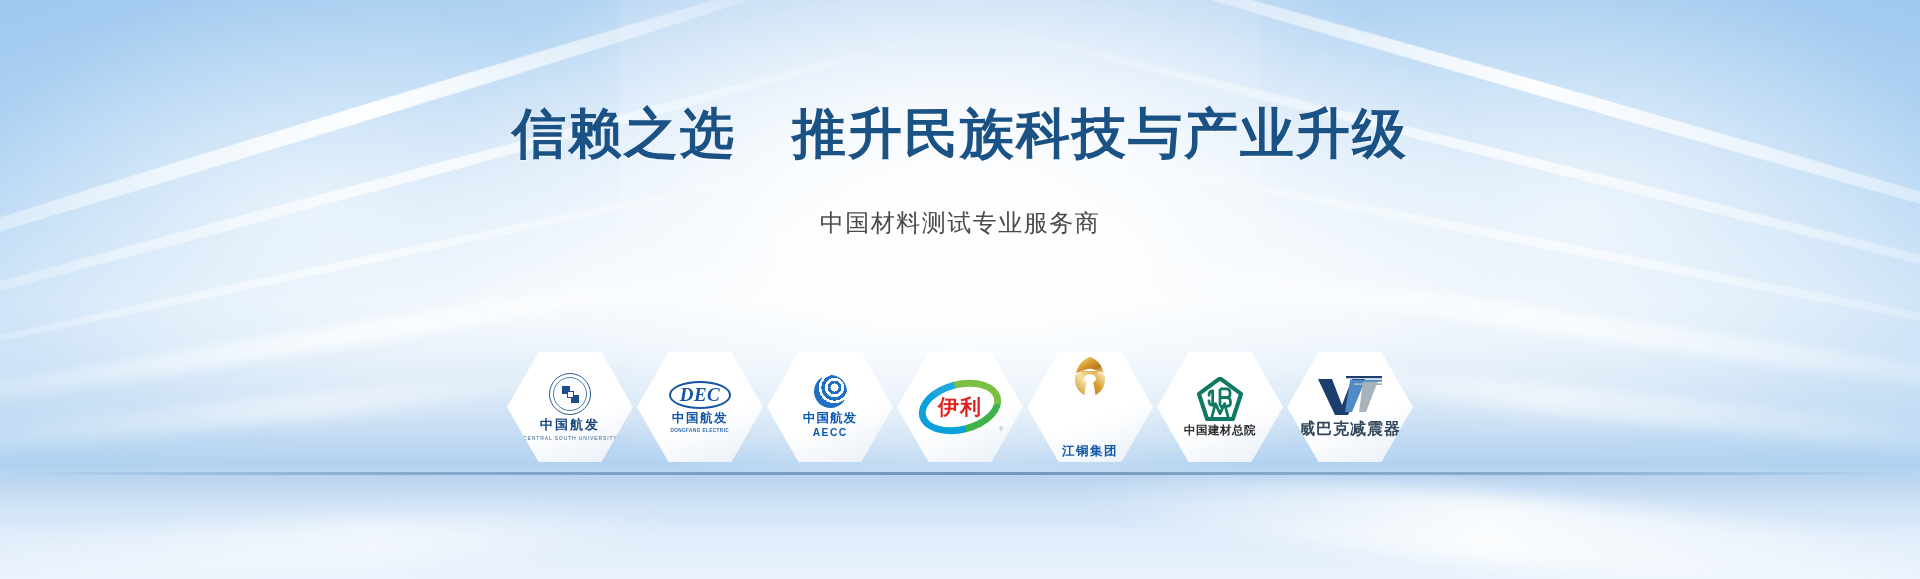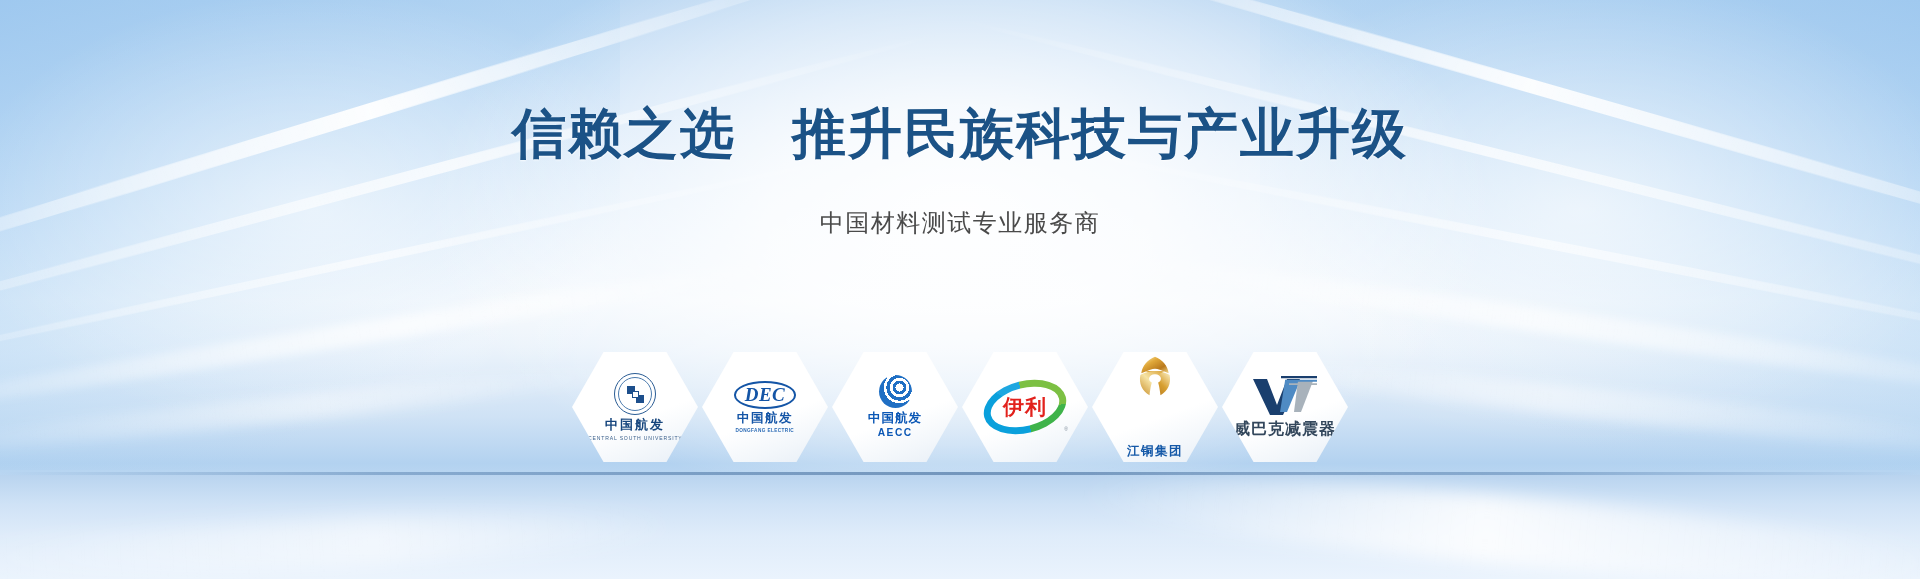--- a/index.html
+++ b/index.html
@@ -268,20 +268,36 @@
               <path d="M82 44 C86 62 78 80 62 88 C60 72 58 60 54 54 C51 49 42 42 30 36 C48 34 70 36 82 44 Z" fill="url(#gold2)"></path>
               <path d="M18 44 C14 62 22 80 38 88 C40 72 42 60 46 54 C49 49 58 42 70 36 C52 34 30 36 18 44 Z" fill="url(#gold3)"></path>
               <ellipse cx="50" cy="52" rx="13" ry="10" fill="#ffffff"></ellipse>
             </svg>
           </div>
           <div class="cn">江铜集团</div>
         </div>
       </div>
     </div>
 
+    <div class="hex-wrap">
+      <div class="hex c-cbm">
+        <div class="hex-inner">
+          <div class="mark">
+            <svg class="cbm-mark" viewBox="0 0 100 96">
+              <path d="M50 3 L96 37 L78 92 L22 92 L4 37 Z" fill="none" stroke="#0e7a63" stroke-width="9" stroke-linejoin="round"></path>
+              <path d="M34 30 L34 62 M34 30 Q26 30 26 40 M34 62 Q26 62 26 52" fill="none" stroke="#0e7a63" stroke-width="6" stroke-linecap="round"></path>
+              <path d="M50 64 L50 26 M50 26 L64 26 Q72 26 72 36 Q72 45 64 45 L50 45" fill="none" stroke="#0e7a63" stroke-width="6" stroke-linejoin="round"></path>
+              <path d="M50 45 L64 45 Q73 45 73 55 Q73 64 64 64 L50 64" fill="none" stroke="#0e7a63" stroke-width="6" stroke-linejoin="round"></path>
+              <path d="M32 88 L40 58 L50 80 L60 58 L68 88" fill="none" stroke="#0e7a63" stroke-width="6" stroke-linejoin="round" stroke-linecap="round"></path>
+            </svg>
+          </div>
+          <div class="cn">中国建材总院</div>
+        </div>
+      </div>
+    </div>
 
     <div class="hex-wrap">
       <div class="hex c-vib">
         <div class="hex-inner">
           <div class="mark">
             <svg class="vib-mark" viewBox="0 0 132 80">
               <path d="M2 6 L30 6 L50 58 L70 6 L96 6 L62 78 L36 78 Z" fill="#1a3f6e"></path>
               <path d="M66 10 L96 10 L70 72 L56 72 Z" fill="#4f8bc4"></path>
               <path d="M92 10 L122 10 L98 72 L84 72 Z" fill="#a8b2bb"></path>
               <rect x="58" y="0" width="72" height="4.5" fill="#1a3f6e"></rect>

